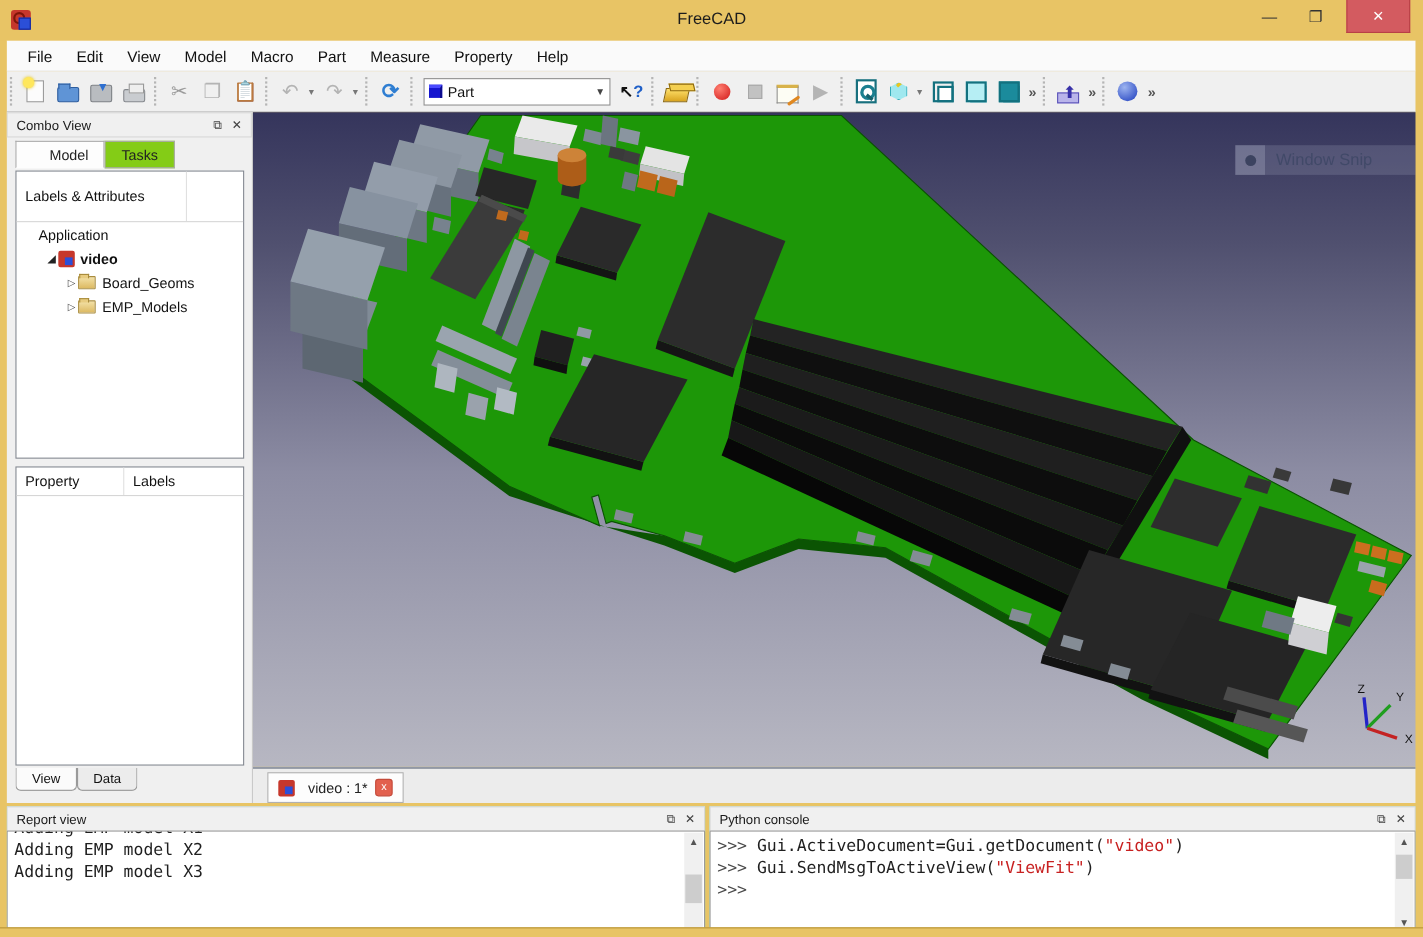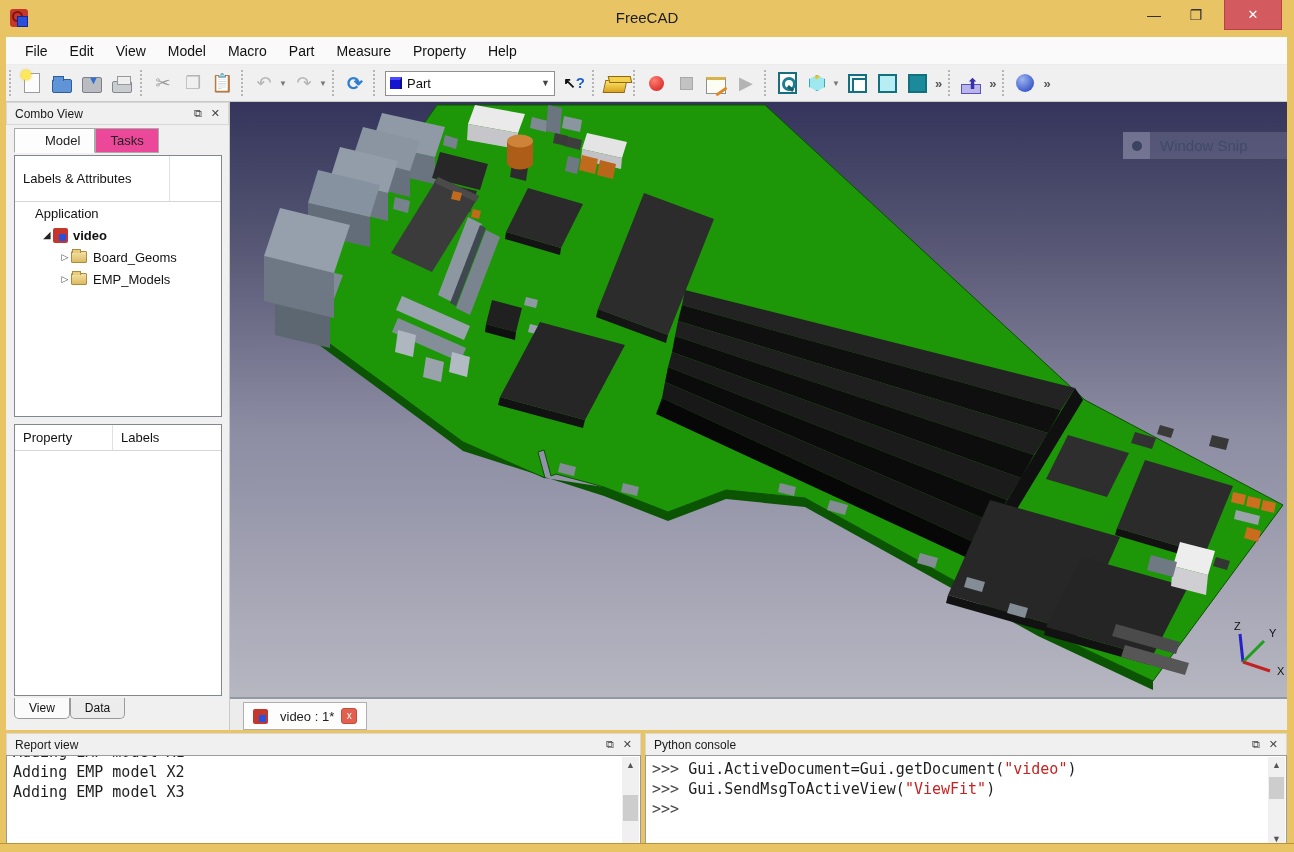--- a/index.html
+++ b/index.html
@@ -64,21 +64,21 @@
   .ic-up { width:20px; height:10px; margin-top:11px; background:#b9b4ea; border:1px solid #5a52b8; }
   .ic-up::after { content:"⬆"; position:absolute; left:4px; top:-10px; font-size:15px; color:#3730a8; }
   .ic-sphere { width:18px; height:18px; border-radius:50%; background:radial-gradient(circle at 35% 30%, #9db4f0, #1b3bbd); }
 
   
   .leftpanel { position:absolute; left:6px; top:102px; width:224px; height:628px; background:#f0f0f0; border-right:1px solid #c9c9c9; }
   .panel-title { height:23px; display:flex; align-items:center; padding:0 8px; font-size:12px; color:#1a1a1a; background:#f0f0f0; border:1px solid #d8d8d8; }
   .panel-title .sp { flex:1; }
   .dock-ic { font-size:11px; color:#444; margin-left:9px; }
   .cv-tabs { display:flex; margin:3px 0 0 8px; }
-  .cv-tab { font-size:13px; padding:4px 14px; border:1px solid #ababab; background:#ec4899; color:#222; }
+  .cv-tab { font-size:13px; padding:4px 14px; border:1px solid #ababab; background:#84cc16; color:#222; }
   .cv-tab.active { background:#fdfdfd; border-bottom:1px solid #fdfdfd; z-index:2;padding-left:30px; }
   .tree-box { position:absolute; left:8px; top:53px; width:208px; height:262px; background:#fff; border:1px solid #82878f; }
   .tree-head { display:flex; border-bottom:1px solid #d6d6d6; }
   .tree-head div { font-size:13px; color:#111; padding:15px 8px; }
   .tree-head div:first-child { width:155px; border-right:1px solid #e0e0e0; }
   .tree-item { display:flex; align-items:center; height:22px; font-size:13px; color:#111; }
   .tree-item.bold { font-weight:bold; }
   .tw-arrow { width:12px; text-align:center; font-size:9px; color:#444; }
   .tw-arrow.exp { color:#222; }
   .doc-ic { width:15px; height:15px; position:relative; margin-right:5px; background:#c6372b; border-radius:2px; }

